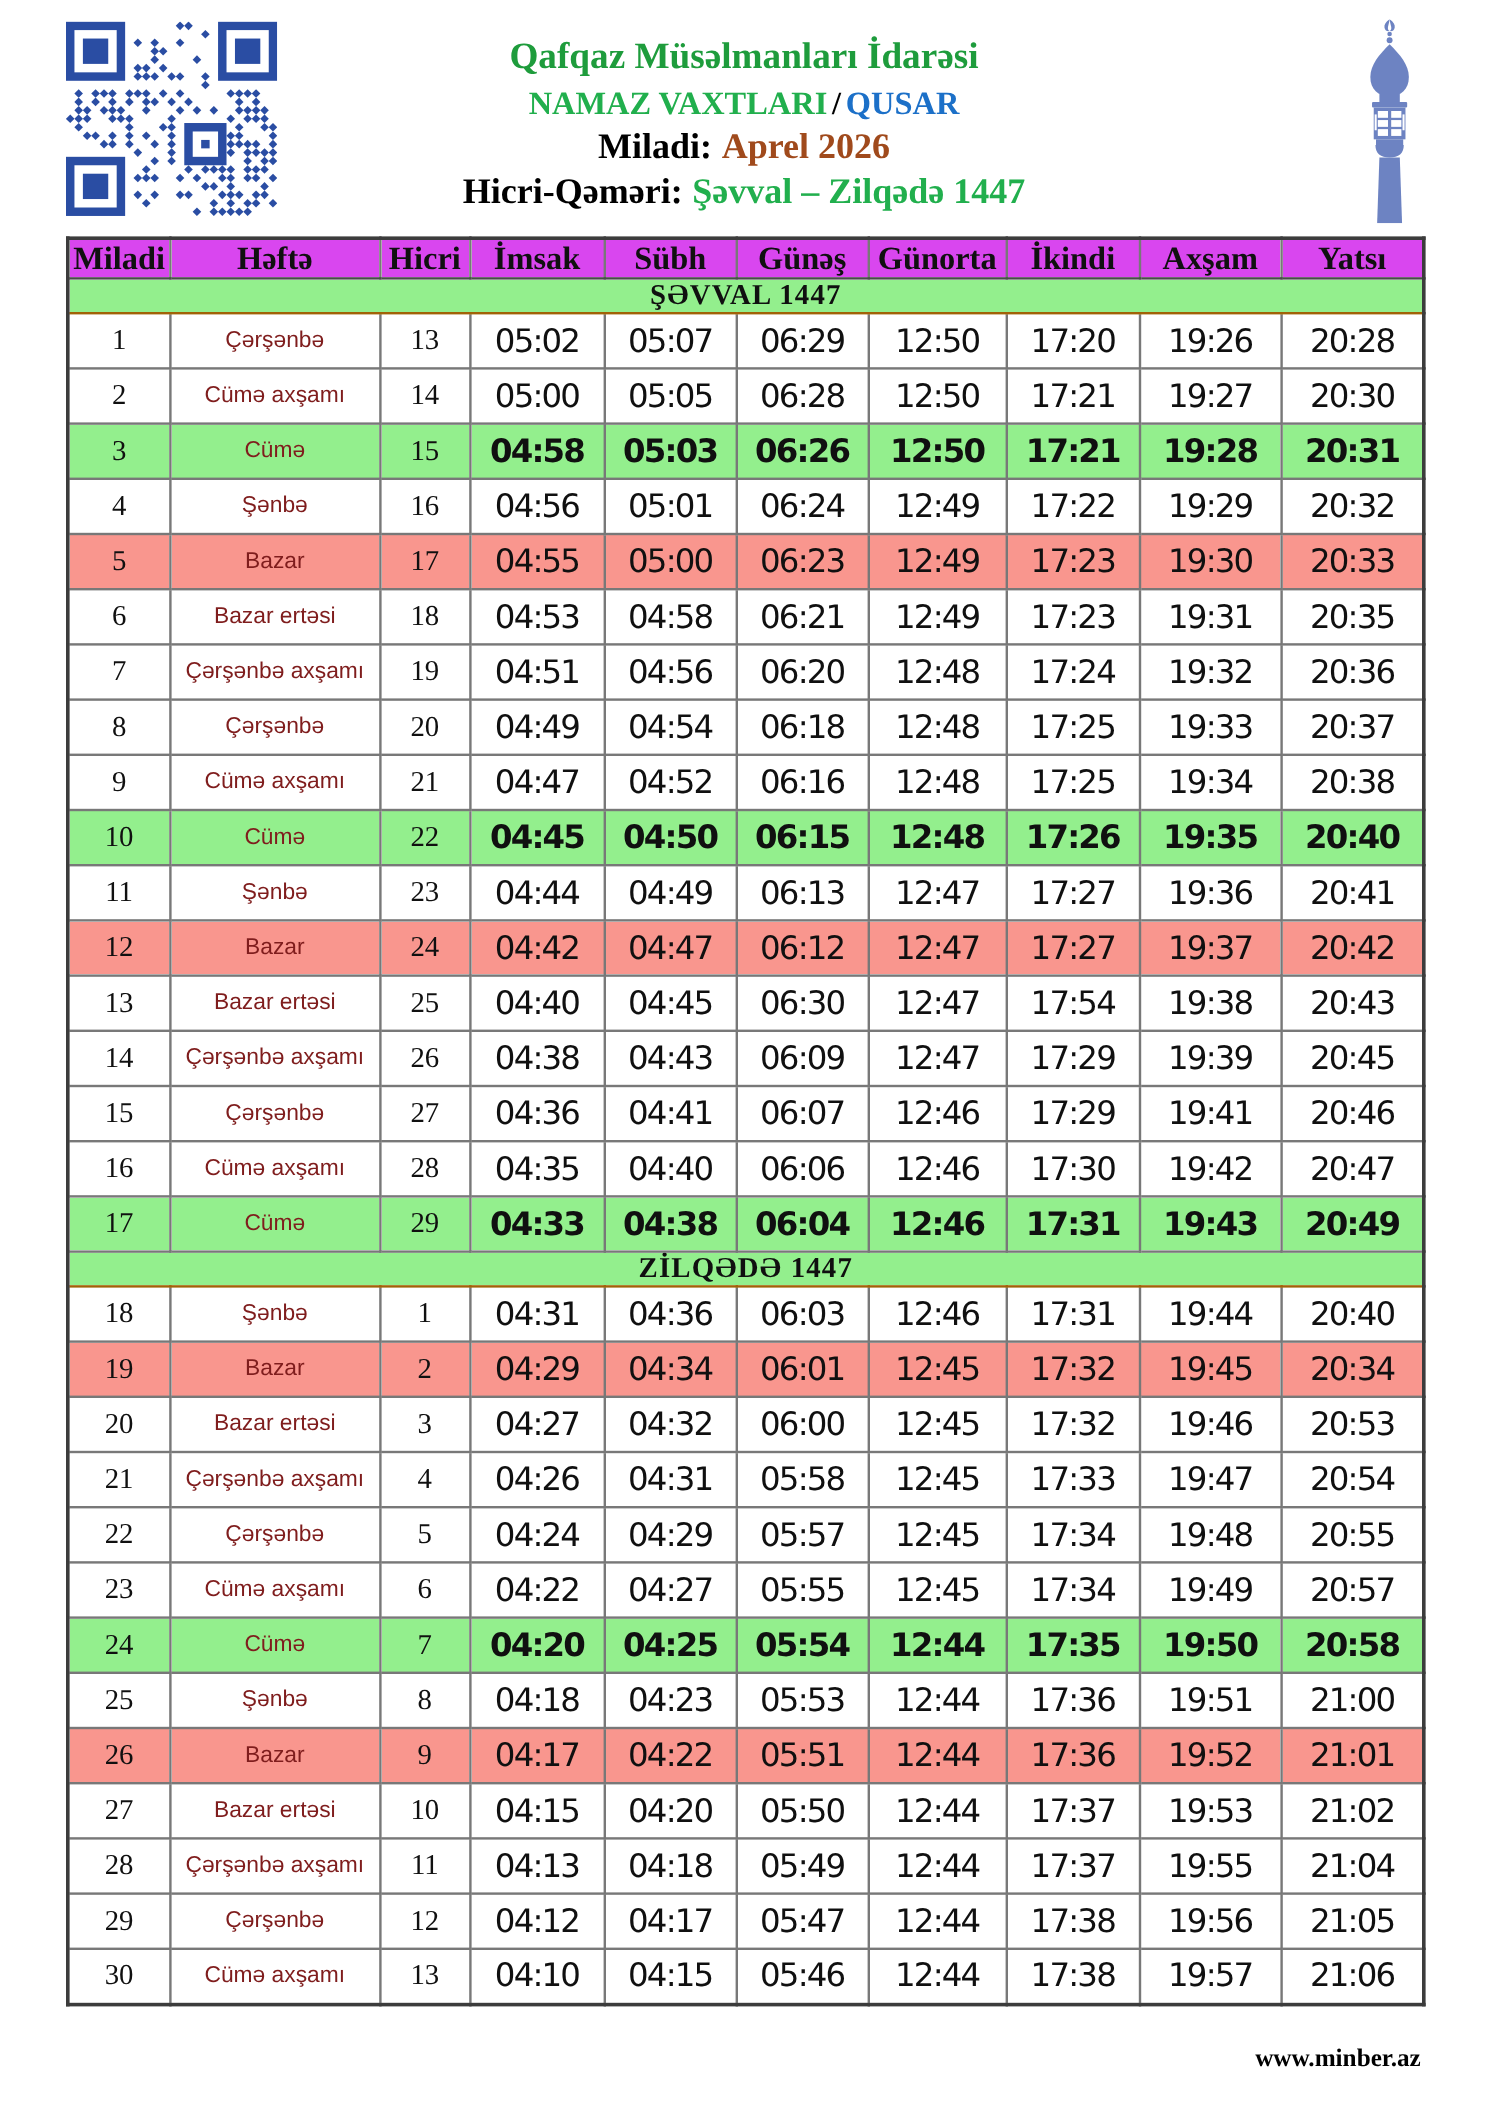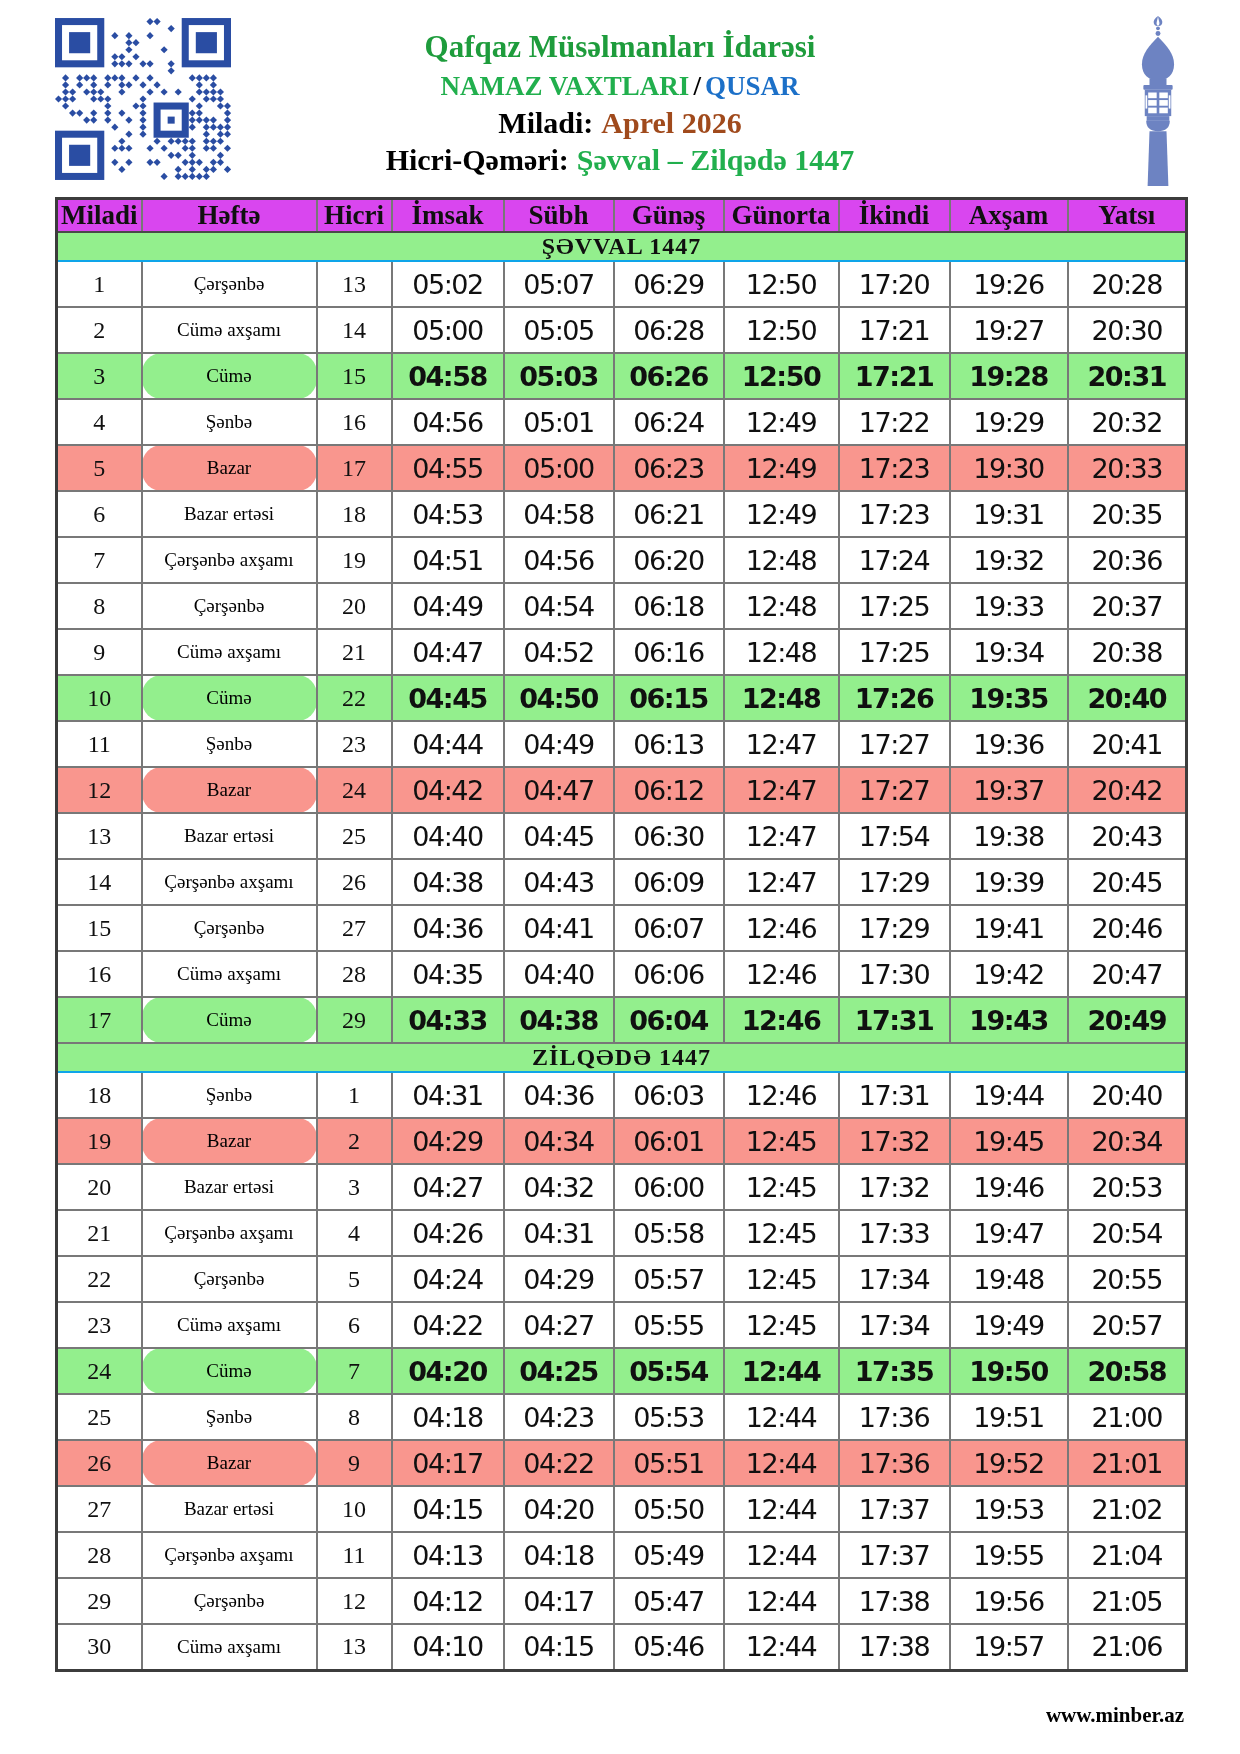--- a/index.html
+++ b/index.html
@@ -43,25 +43,25 @@
     text-align:center;vertical-align:middle;padding:0;color:#101010;
     overflow:hidden;white-space:nowrap;
   }
   .ptimes thead th{
     font-family:"Liberation Serif",serif;font-weight:bold;font-size:27px;
     height:33px;background:#d946ef;border-bottom:2px solid #4a4a4a;
   }
   .ptimes tr.section td{
     background:var(--friday_green);
     font-family:"Liberation Serif",serif;font-weight:bold;font-size:24px;
-    height:28px;letter-spacing:1px;border-top:2px solid #3c3c3c;border-bottom:2px solid #0ea5e9;
+    height:28px;letter-spacing:1px;border-top:2px solid #3c3c3c;border-bottom:2px solid #a16207;
   }
   .ptimes tbody td{height:46px;background:#fff;}
   td.c-miladi,td.c-hicri{font-family:"Liberation Serif",serif;font-size:24px;}
-  td.c-hefte{font-family:Liberation Serif, serif;font-size:19px;color:#000000;border-radius:20px;}
+  td.c-hefte{font-family:Liberation Sans, sans-serif;font-size:19px;color:#7f1d1d;}
   td.c-time{font-family:"DejaVu Sans",sans-serif;font-size:27px;letter-spacing:-1.5px;}
   tr.friday td{background:var(--friday_green);}
   tr.friday td.c-time{font-weight:bold;}
   tr.sunday td{background:var(--sunday_pink);}
   
   .footer{
     position:absolute;right:56px;top:1703px;
     font-family:"Liberation Serif",serif;font-weight:bold;font-size:21px;color:#000;text-align:right;
   }
 </style>

